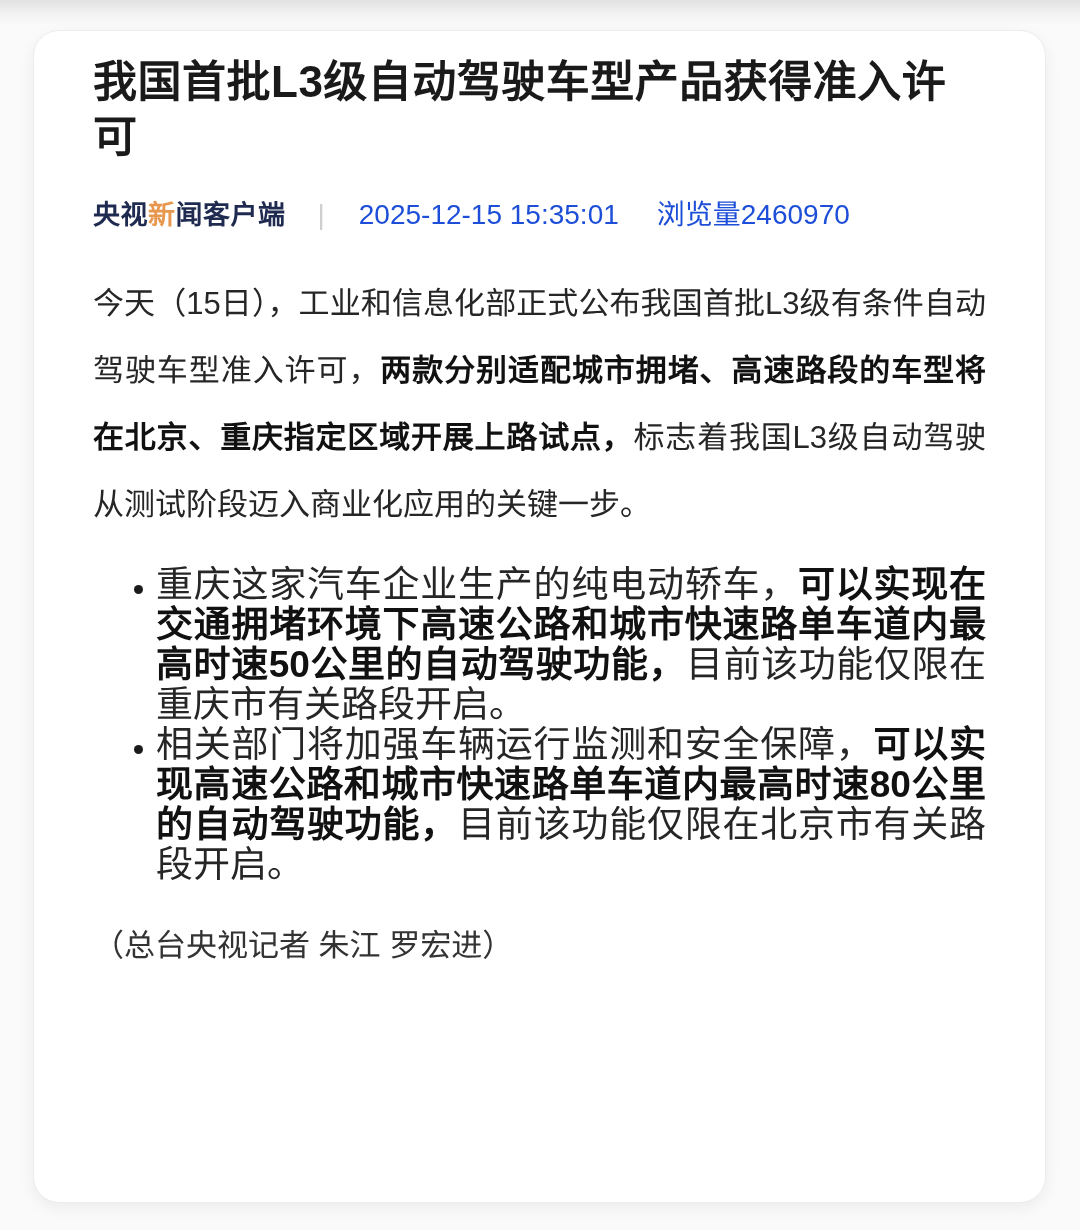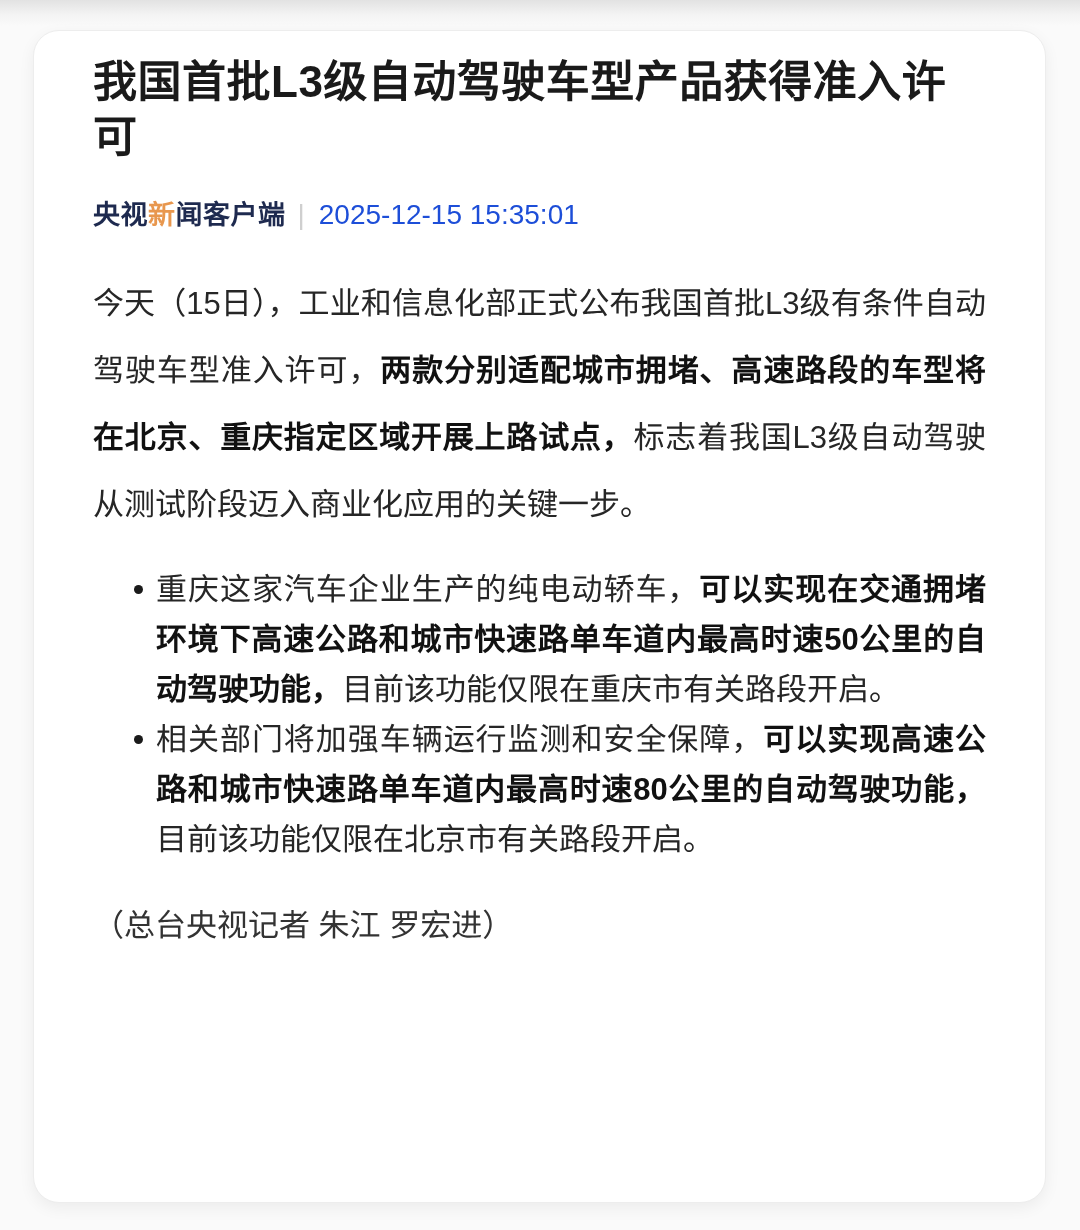--- a/index.html
+++ b/index.html
@@ -47,20 +47,21 @@
     color: #1a1a1a;
     letter-spacing: 0.5px;
   }
   .meta {
     display: flex;
     align-items: center;
     margin: 9px 0 38px 0;
     font-size: 27px;
     line-height: 34px;
     white-space: nowrap;
+    gap: 20px;
   }
   .meta .source { font-weight: 700; letter-spacing: 0.5px; cursor: pointer; }
   .meta .navy   { color: #1e2a4f; }
   .meta .orange { color: #e8974e; }
   .meta .sep {
     color: #cfcfcf;
     margin: 0 14px 0 12px;
     font-weight: 400;
     font-size: 28px;
   }
@@ -82,22 +83,22 @@
     font-weight: 700;
     color: #111111;
   }
   ul.points {
     margin: 27px 0 0 0;
     padding: 0 0 0 63px;
     list-style: none;
   }
   ul.points li {
     position: relative;
-    font-size: 31px;
-    line-height: 50px;
+    font-size: 37px;
+    line-height: 40px;
     color: #262626;
     text-align: justify;
   }
   ul.points li::before {
     content: "";
     position: absolute;
     left: -22px;
     top: 20px;
     width: 9px;
     height: 9px;
@@ -115,20 +116,21 @@
   <article class="card">
 
     <h1 class="title">我国首批L3级自动驾驶车型产品获得准入许可</h1>
 
     <div class="meta">
       <span class="source">
         <span class="navy">央视</span><span class="orange">新</span><span class="navy">闻客户端</span>
       </span>
       <span class="sep">|</span>
       <span class="date">2025-12-15 15:35:01</span>
+      <span class="views">浏览量2460970</span>
     </div>
 
     <div class="body-text">
 
       <p><span>今天（15日），工业和信息化部正式公布我国首批L3级有条件自动驾驶车型准入许可，</span><strong>两款分别适配城市拥堵、高速路段的车型将在北京、重庆指定区域开展上路试点，</strong><span>标志着我国L3级自动驾驶从测试阶段迈入商业化应用的关键一步。</span></p>
 
 
       <ul class="points">
         <li><span>重庆这家汽车企业生产的纯电动轿车，</span><strong>可以实现在交通拥堵环境下高速公路和城市快速路单车道内最高时速50公里的自动驾驶功能，</strong><span>目前该功能仅限在重庆市有关路段开启。</span></li>
         <li><span>相关部门将加强车辆运行监测和安全保障，</span><strong>可以实现高速公路和城市快速路单车道内最高时速80公里的自动驾驶功能，</strong><span>目前该功能仅限在北京市有关路段开启。</span></li>

